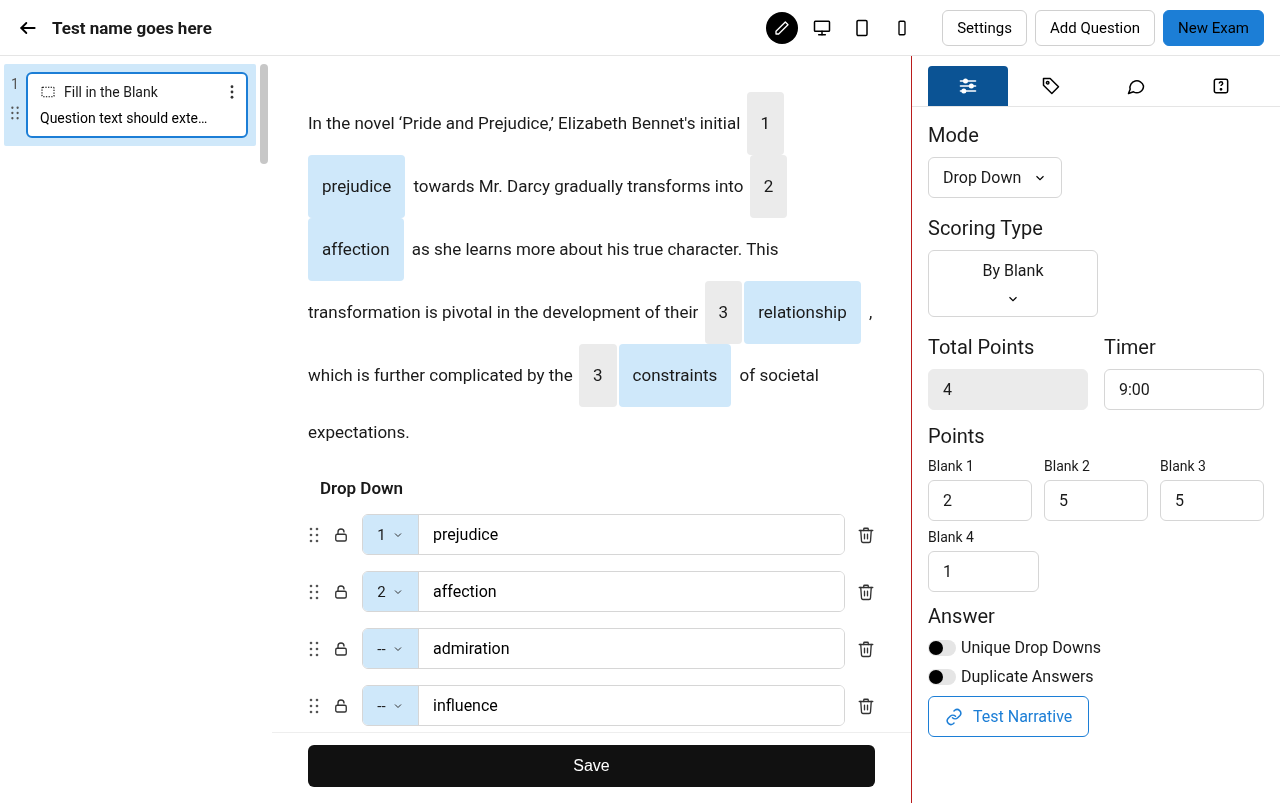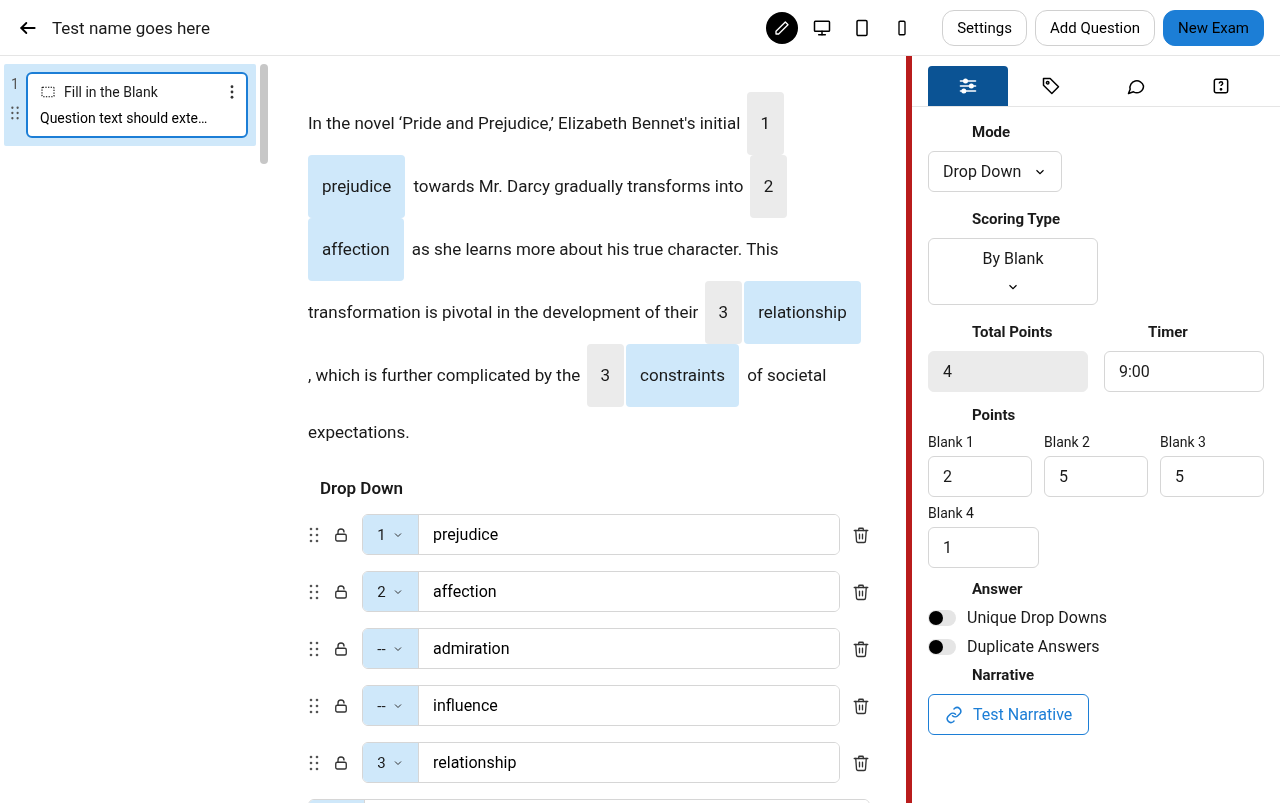--- a/index.html
+++ b/index.html
@@ -15,32 +15,32 @@
   
   .header {
     height: 56px;
     display: flex;
     align-items: center;
     padding: 0 16px;
     border-bottom: 1px solid #e5e5e5;
     gap: 12px;
   }
   .back-arrow { display:flex; align-items:center; justify-content:center; width:24px; height:24px; cursor:pointer;}
-  .title { font-size: 17px; font-weight: 400; flex: 0 0 auto; }
+  .title { font-size: 17px; font-weight: 700; flex: 0 0 auto; }
   .header-spacer { flex: 1 1 auto; }
   .device-group { display:flex; align-items:center; gap: 8px; }
   .device-btn {
     width: 32px; height: 32px; display:flex; align-items:center; justify-content:center;
     border-radius: 50%; cursor:pointer;
   }
   .device-btn.active { background:#000; color:#fff; }
   .device-btn svg { display:block; }
   .header-buttons { display:flex; align-items:center; gap: 8px; margin-left: 12px;}
   .btn {
-    border: 1px solid #d0d0d0; background:#fff; border-radius:12px; padding: 8px 14px;
+    border: 1px solid #d0d0d0; background:#fff; border-radius:6px; padding: 8px 14px;
     font-size:15px; cursor:pointer; font-family:inherit;
   }
   .btn-primary { background:#1c7ed6; border-color:#1c7ed6; color:#000000; }
   
   .body {
     display:flex; height: calc(803px - 56px);
   }
   .left {
     width: 272px; flex:0 0 272px; padding: 8px 0 8px 4px;
     border-right: 0; position:relative; background:#fff;
@@ -56,21 +56,21 @@
     display:flex; flex-direction:column; align-items:center; gap:14px; color:#555; padding-top:4px;
   }
   .q-card {
     flex:1; background:#fff; border:2px solid #1c7ed6; border-radius:6px; padding:10px 12px;
   }
   .q-card-top { display:flex; align-items:center; gap:8px; }
   .q-card-type { font-size:14px; flex:1; }
   .q-card-menu { color:#333; }
   .q-card-desc { font-size:14px; color:#000000; margin-top:10px; white-space:nowrap; overflow:hidden; text-overflow:ellipsis; }
   .center {
-    flex:1 1 auto; border-right:6px solid #b91c1c; position:relative; overflow:hidden;
+    flex:1 1 auto; border-right:1px solid #b91c1c; position:relative; overflow:hidden;
   }
   .center-inner {
     padding: 36px 36px 12px 36px; height: 100%; overflow:auto;
   }
   .passage {
     font-size: 17px; line-height: 3;
   }
   .blank-num {
     display:inline-block; background:#ebebeb; border-radius:4px; padding: 6px 14px; font-weight:400; margin:0 2px;
   }
@@ -111,36 +111,36 @@
   }
   .r-tab {
     flex:1; height:40px; display:flex; align-items:center; justify-content:center; cursor:pointer;
     border-radius:4px 4px 0 0;
   }
   .r-tab:first-child { flex: 0 0 80px; }
   .r-tab.active { background:#0b5394; color:#fff; }
   .right-body {
     padding: 16px 16px 24px 16px; overflow:auto; flex:1;
   }
-  .field-label { font-weight:700; font-size:15px; margin-bottom:10px;margin-left:44px; }
+  .field-label { font-weight:400; font-size:20px; margin-bottom:10px; }
   .select-like {
     display:inline-flex; align-items:center; gap:12px; border:1px solid #d6d6d6; border-radius:6px;
     padding:10px 14px; font-size:16px; cursor:pointer; margin-bottom:18px;
   }
   .select-like.wide { min-width:170px; justify-content:space-between;flex-direction:column;}
   .row { display:flex; gap:16px; margin-bottom:10px;}
   .input-box {
     border:1px solid #d6d6d6; border-radius:6px; padding:10px 14px; font-size:16px; min-width:0;
   }
   .input-box.gray { background:#ebebeb; border-color:#ebebeb; }
   .points-grid { display:flex; gap:12px; margin-bottom:8px;}
   .points-col { display:flex; flex-direction:column; gap:6px; flex:1;}
   .points-col .pl { font-size:14px; }
   .points-col .input-box { width:100%; }
-  .switch-row { display:flex; align-items:center; gap:11px; margin-bottom:10px; font-size:16px;}
+  .switch-row { display:flex; align-items:center; gap:5px; margin-bottom:10px; font-size:16px;}
   .switch {
     width:28px; height:16px; border-radius:10px; background:#e5e5e5; position:relative; flex:0 0 28px;
   }
   .switch::after{
     content:""; position:absolute; left:1px; top:1px; width:14px; height:14px; border-radius:50%; background:#000;
   }
   .link-btn {
     display:inline-flex; align-items:center; gap:10px; border:1.5px solid #1c7ed6; color:#1c7ed6;
     border-radius:6px; padding:10px 16px; font-size:16px; cursor:pointer;
   }
@@ -392,20 +392,23 @@
         
       </div>
       <input class="dd-input" value="constraints" style="">
     </div>
 
   </div>
           </div>
       </div>
 
     </div>
+    <div class="save-bar">
+      <button class="save-btn">Save</button>
+    </div>
   </div>
 
   <div class="right">
     <div class="right-tabs">
       <div class="r-tab active">
         <svg width="20" height="18" viewBox="0 0 24 20" fill="none" stroke="#fff" stroke-width="2" stroke-linecap="round">
             <line x1="3" y1="4" x2="21" y2="4"></line>
             <circle cx="9" cy="4" r="2" fill="#fff"></circle>
             <line x1="3" y1="10" x2="21" y2="10"></line>
             <circle cx="16" cy="10" r="2" fill="#fff"></circle>
@@ -486,21 +489,20 @@
       <div class="field-label" style="margin-top:12px">Answer</div>
       <div class="switch-row">
         <div class="switch"></div>
         <span>Unique Drop Downs</span>
       </div>
       <div class="switch-row">
         <div class="switch"></div>
         <span>Duplicate Answers</span>
       </div>
 
-      <div class="field-label" style="margin-top:10px">Narrative</div>
       <div class="link-btn">
         <svg width="18" height="18" viewBox="0 0 24 24" fill="none" stroke="#1c7ed6" stroke-width="2" stroke-linecap="round">
             <path d="M10 13a5 5 0 007 0l3-3a5 5 0 00-7-7l-1 1"></path>
             <path d="M14 11a5 5 0 00-7 0l-3 3a5 5 0 007 7l1-1"></path>
           </svg>
         <span>Test Narrative</span>
       </div>
     </div>
   </div>
 </div>

